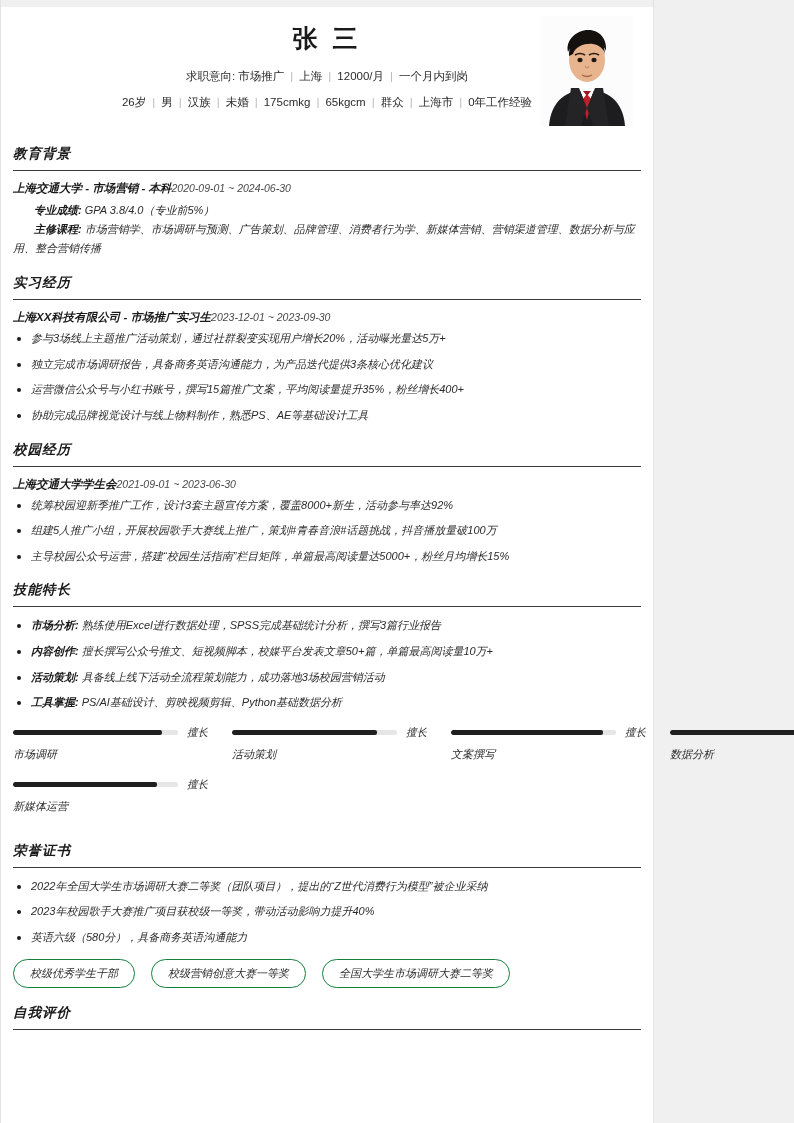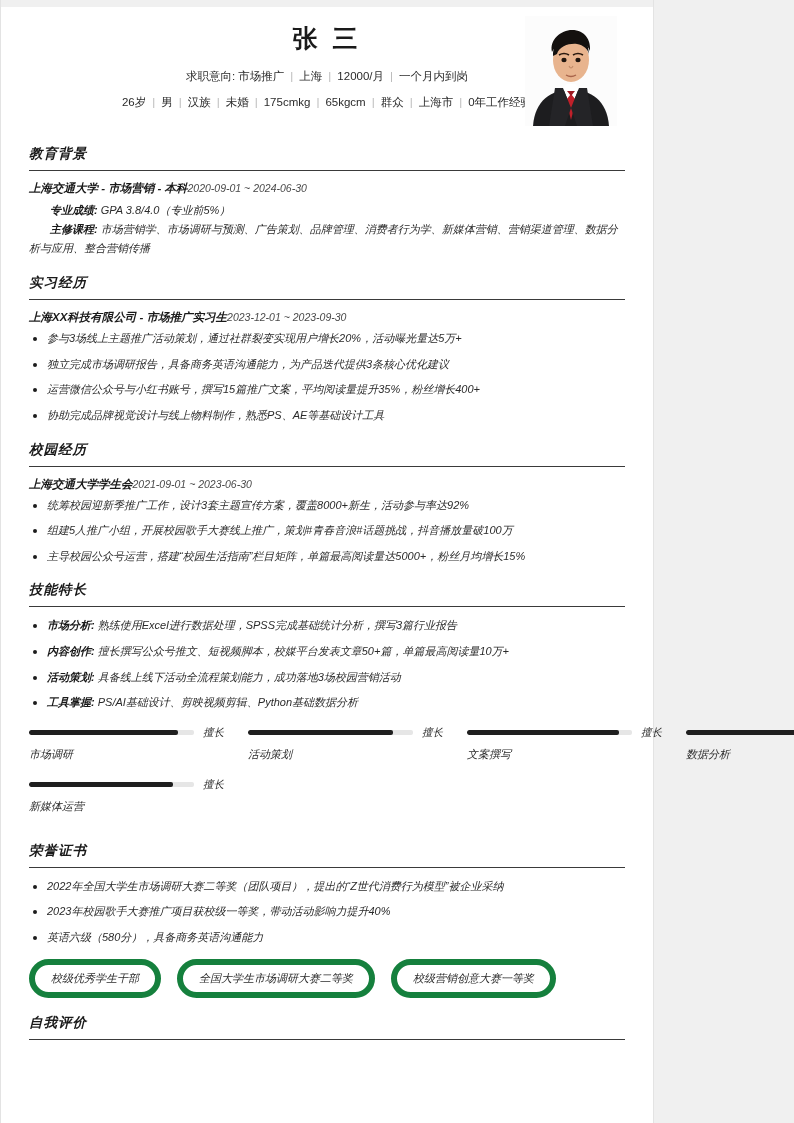--- a/index.html
+++ b/index.html
@@ -9,21 +9,21 @@
     font-family: "Liberation Sans", "DejaVu Sans", sans-serif;
     color: #222;
     overflow: hidden;
   }
   .page {
     position: relative;
     width: 654px; height: 1123px;
     background: #ffffff;
     border-left: 1px solid #e3e3e3;
     border-right: 1px solid #e3e3e3;
-    padding: 0 28px;
+    padding: 0 12px;
   }
   .page::before {
     content: ""; position: absolute; left: 0; top: 0;
     width: 100%; height: 7px; background: #f0f0f0;
   }
 
   
   .header { position: relative; padding: 22px 0 8px 0; }
   .name {
     text-align: center; font-size: 25px; font-weight: bold;
@@ -81,21 +81,21 @@
     position: relative; flex: 0 0 165px; height: 5px;
     background: #e6e6e6; border-radius: 2px; overflow: hidden;
   }
   .fill { position: absolute; left: 0; top: 0; height: 100%; background: #1f1f1f; border-radius: 2px; }
   .lvl { font-size: 10.5px; color: #2b2b2b; white-space: nowrap; }
   .skill-name { font-size: 11px; color: #2b2b2b; margin-top: 7px; }
 
   
   .tags { display: flex; gap: 16px; margin-top: 12px; flex-wrap: wrap; }
   .tag {
-    border: 6px solid #15803d; border-radius: 999px;
+    border: 1px solid #15803d; border-radius: 999px;
     padding: 6px 16px; font-size: 11px; color: #2b2b2b;
     background: #fff; white-space: nowrap;
   }
 </style>
 </head>
 <body>
 
 <div class="page">
 
   <div class="header">
@@ -240,22 +240,22 @@
   <div class="section">
     <div class="section-title">荣誉证书</div>
     <div class="rule"></div>
     <ul class="bullets" id="honors-slot">
         <li>2022年全国大学生市场调研大赛二等奖（团队项目），提出的“Z世代消费行为模型”被企业采纳</li>
         <li>2023年校园歌手大赛推广项目获校级一等奖，带动活动影响力提升40%</li>
         <li>英语六级（580分），具备商务英语沟通能力</li>
       </ul>
     <div class="tags" id="tags-slot">
         <div class="tag">校级优秀学生干部</div>
+        <div class="tag">校级营销创意大赛一等奖</div>
         <div class="tag">全国大学生市场调研大赛二等奖</div>
-        <div class="tag">校级营销创意大赛一等奖</div>
       </div>
   </div>
 
   <div class="section">
     <div class="section-title">自我评价</div>
     <div class="rule"></div>
   </div>
 
 </div>
 

